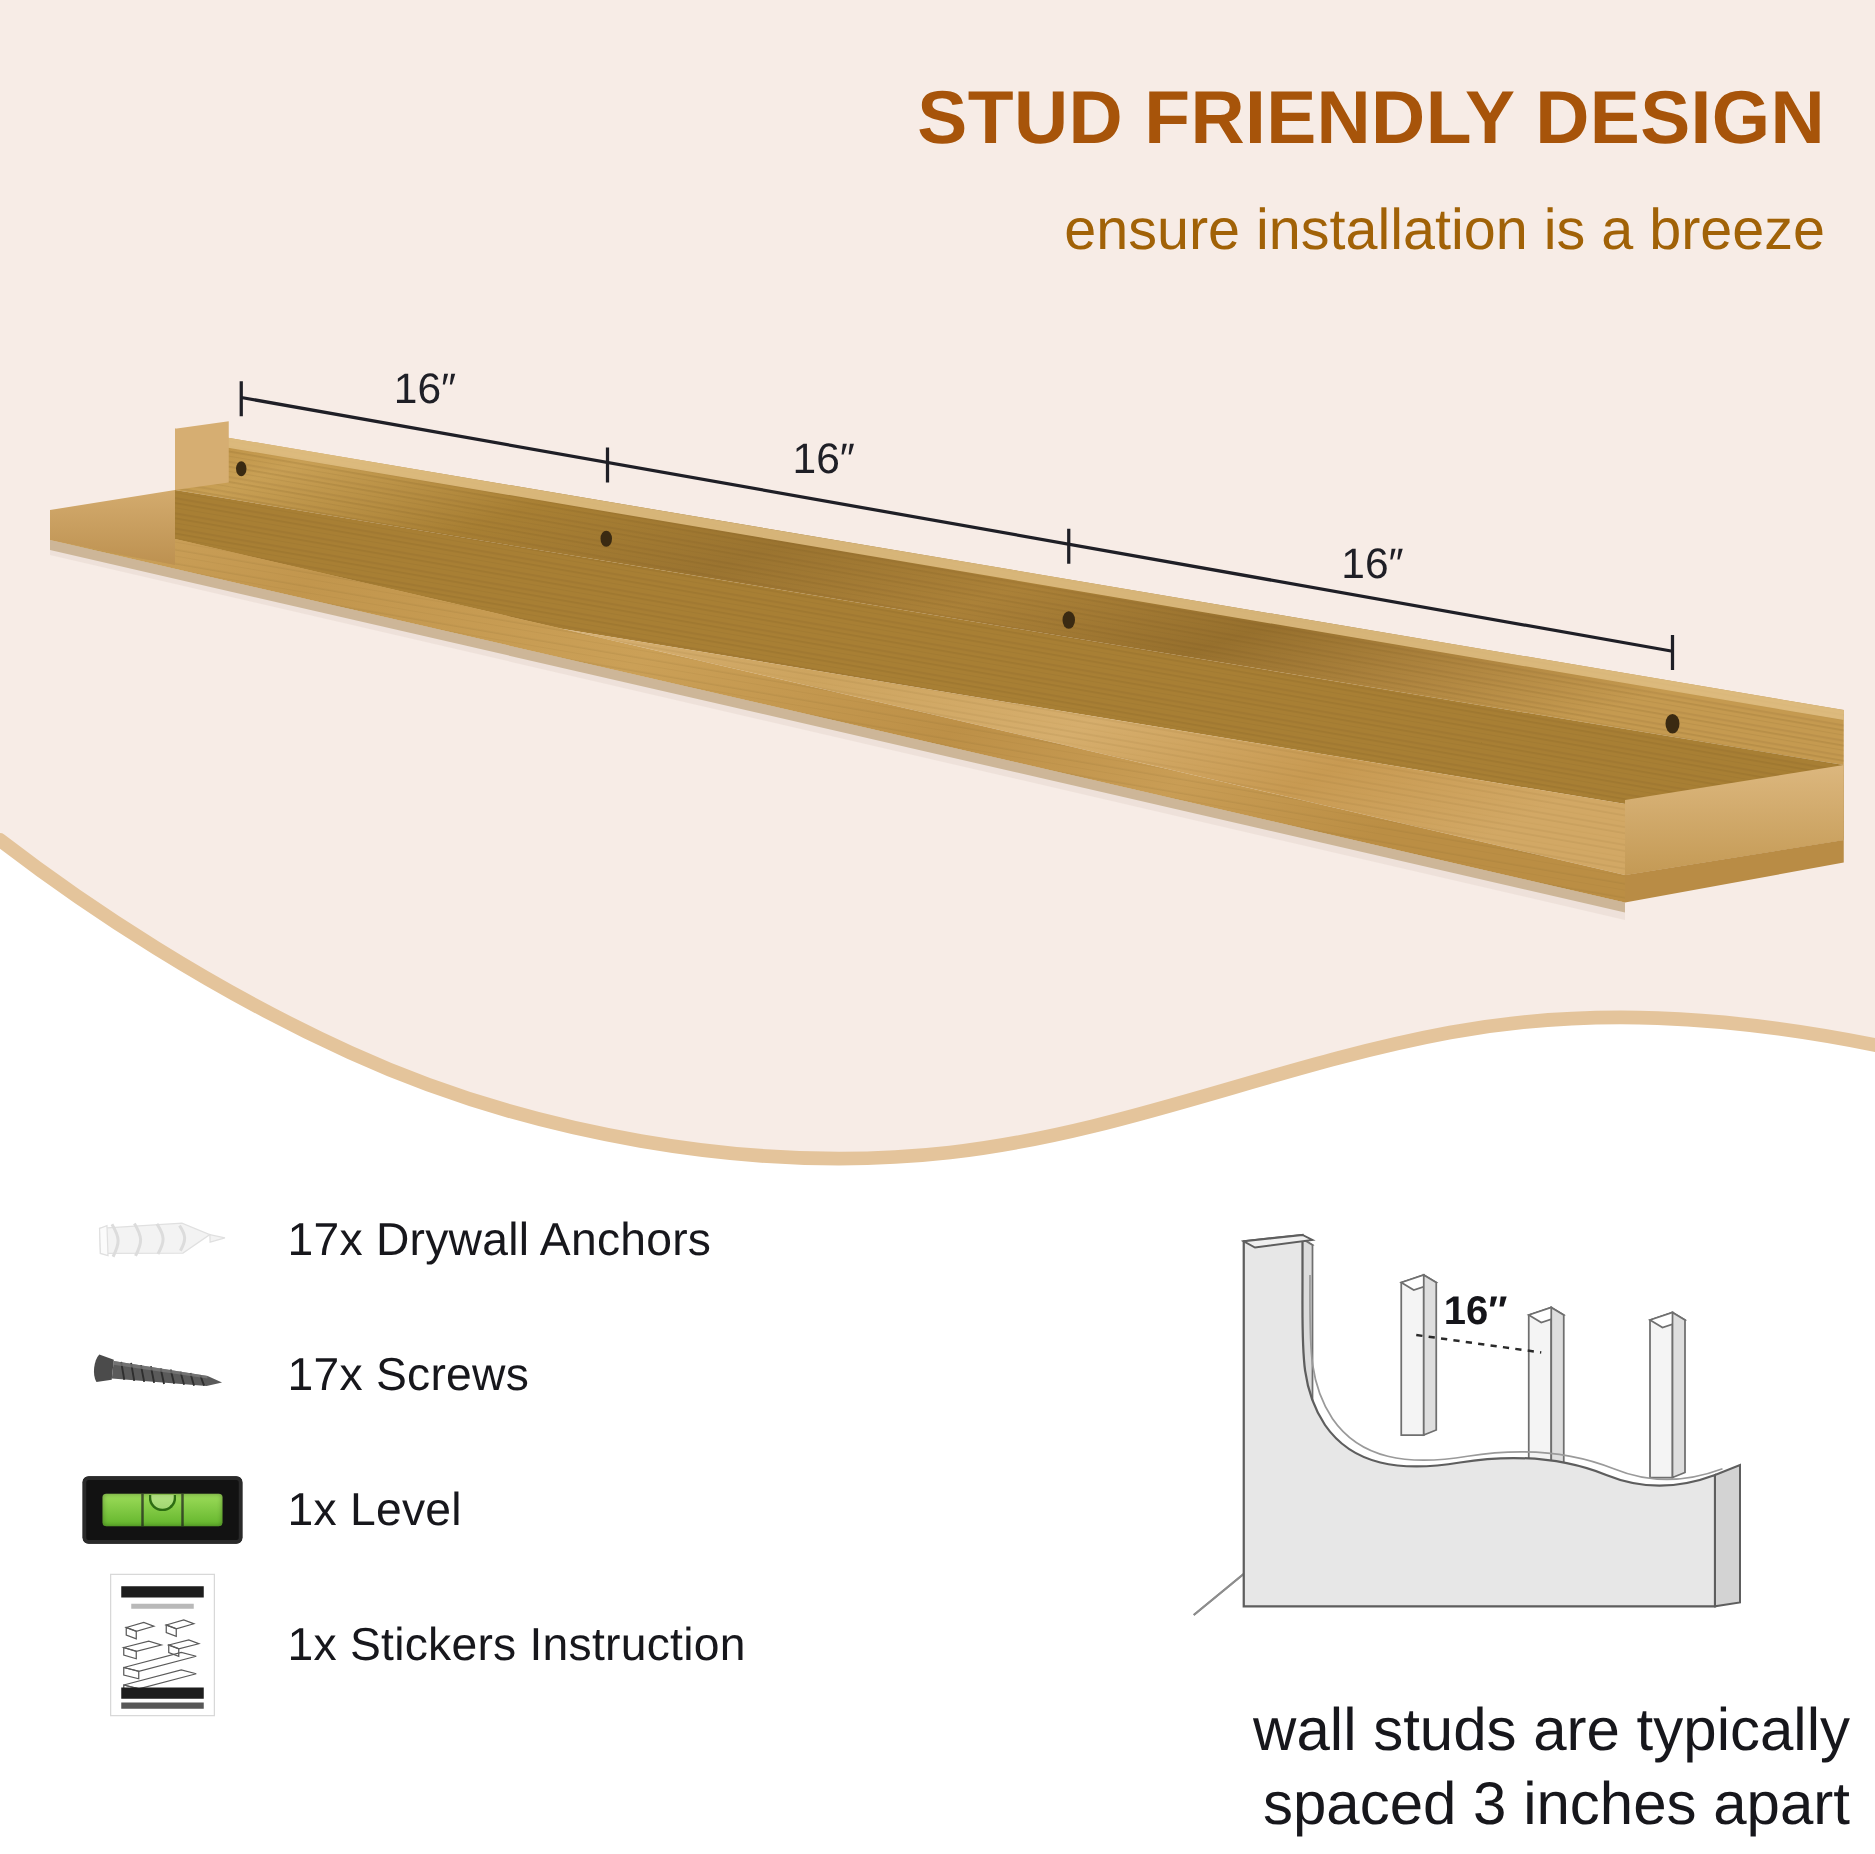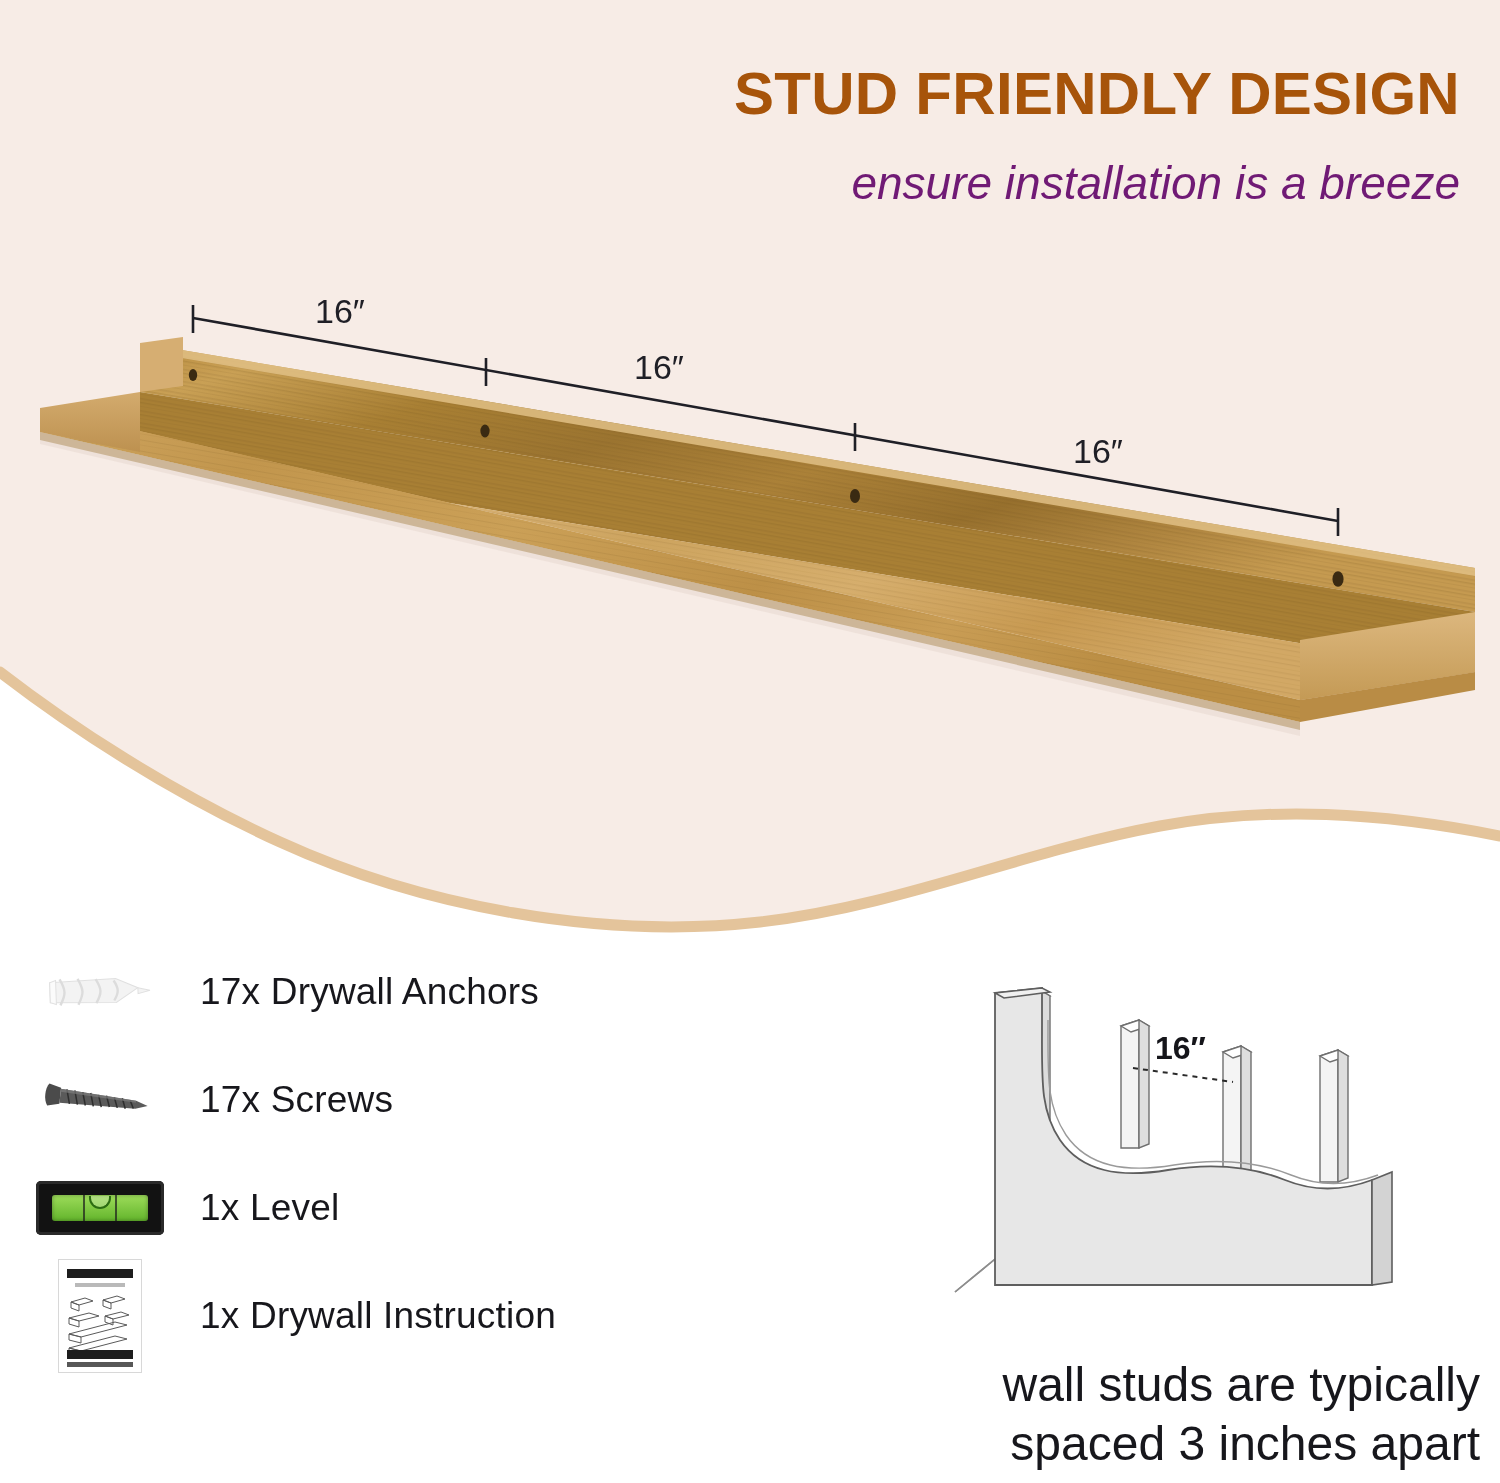--- a/index.html
+++ b/index.html
@@ -20,38 +20,37 @@
     text-align:right;
     font-size:60px; font-weight:bold; letter-spacing:.3px;
     color:#a7540a;
     line-height:1.05;
     white-space:nowrap;
   }
   .subhead {
     position:absolute; left:460px; top:158px; width:1000px;
     text-align:right;
     font-size:46px; font-weight:400;
-    color:#701a75;
+    color:#a16207;
     line-height:1.1;
     white-space:nowrap;
-    font-style:italic;
   }
 
   
   .dim-label {
     position:absolute;
     font-size:34px; font-weight:500; color:#1f1f26;
     white-space:nowrap;
   }
   #dim-1 { left:315px; top:292px; }
   #dim-2 { left:634px; top:348px; }
   #dim-3 { left:1073px; top:432px; }
 
   
-  .parts { position:absolute; left:0; top:938px; width:860px; }
+  .parts { position:absolute; left:0; top:938px; width:860px;padding-left:30px; }
   .part-row {
     position:relative;
     height:108px;
     display:flex; align-items:center;
   }
   .part-icon {
     position:relative;
     width:200px; min-width:200px; height:100px;
     display:flex; align-items:center; justify-content:center;
   }
@@ -390,21 +389,21 @@
               <path d="M10,42 L56,30 L68,33 L22,45 Z"></path>
                 <path d="M10,42 L10,48 L22,51 L22,45 Z"></path>
               <path d="M10,56 L56,44 L68,47 L22,59 Z"></path>
                 <path d="M10,56 L10,62 L22,65 L22,59 Z"></path>
             </g>
           </svg>
           <div class="booklet-bar bottom"></div>
           <div class="booklet-foot"></div>
         </div>
       </div>
-      <div class="part-label">1x Drywall Instruction</div>
+      <div class="part-label">1x Stickers Instruction</div>
     </div>
   </div>
 
   <div class="stud-dim-label">16″</div>
 
   <div class="stud-caption">
     <div>wall studs are typically</div>
     <div>spaced 3 inches apart</div>
   </div>
 

